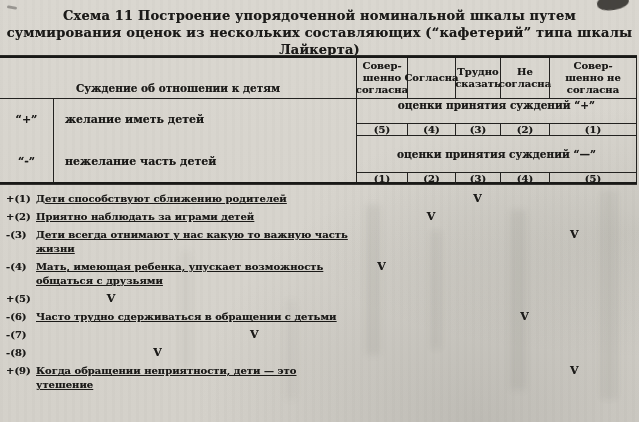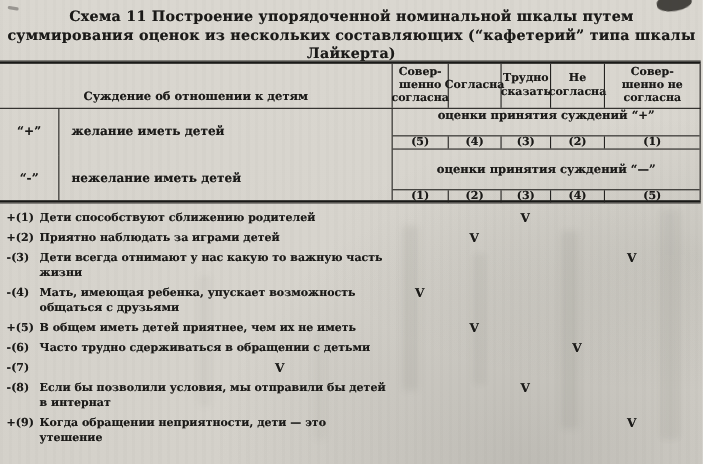--- a/index.html
+++ b/index.html
@@ -42,21 +42,21 @@
   .vals2 { height:15px; border-bottom:none; }
   .vc { display:flex; align-items:center; justify-content:center; font-size:10px; border-left:1px solid #232220; }
   .vc:first-child { border-left:none; }
   .vc1 { width:50px; } .vc2 { width:48px; } .vc3 { width:45px; } .vc4 { width:49px; } .vc5 { flex:1; }
   .rule-b { height:2px; border-top:2.4px solid #191917; border-bottom:1px solid #33312e; }
 
   
   .tbody { position:absolute; top:190px; left:0; width:637px; font-weight:700; }
   .brow { display:flex; align-items:flex-start; padding:2px 0; }
   .num { width:36px; padding-left:6px; font-size:10px; line-height:14px; }
-  .stmt { width:320px; padding-right:4px; font-size:10px; line-height:14px; }
+  .stmt { width:320px; padding-right:4px; font-size:10px; line-height:14px;text-decoration:underline; }
   .mk { text-align:center; font-size:11px; line-height:14px; }
   .m1 { width:51px; } .m2 { width:48px; } .m3 { width:45px; } .m4 { width:49px; }
   .m5 { flex:1; text-align:left; padding-left:21px; }
 
   
   .blob-tr { position:absolute; top:-5px; right:10px; width:32px; height:15px;
              background:#2c2a26; opacity:.85; border-radius:45% 55% 50% 50%;
              transform:rotate(-9deg); filter:blur(.6px); }
   .smudge-tl { position:absolute; top:6px; left:7px; width:10px; height:3px;
                background:#4a4844; opacity:.45; border-radius:2px; transform:rotate(10deg); }
@@ -102,21 +102,21 @@
     </div>
 
     <div class="mid">
       <div class="mid-left">
         <div class="sgn-row">
           <div class="sgn">“+”</div>
           <div class="sgn-lbl">желание иметь детей</div>
         </div>
         <div class="sgn-row">
           <div class="sgn">“-”</div>
-          <div class="sgn-lbl">нежелание иметь детей</div>
+          <div class="sgn-lbl">нежелание часть детей</div>
         </div>
       </div>
       <div class="mid-right">
         <div class="cap">оценки принятия суждений “+”</div>
         <div class="vals">
           <div class="vc vc1">(5)</div>
           <div class="vc vc2">(4)</div>
           <div class="vc vc3">(3)</div>
           <div class="vc vc4">(2)</div>
           <div class="vc vc5">(1)</div>
@@ -172,21 +172,20 @@
       <div class="stmt">Мать, имеющая ребенка, упускает возможность общаться с друзьями</div>
       <div class="mk m1">V</div>
       <div class="mk m2"></div>
       <div class="mk m3"></div>
       <div class="mk m4"></div>
       <div class="mk m5"></div>
     </div>
 
     <div class="brow">
       <div class="num">+(5)</div>
-      <div class="stmt">В общем иметь детей приятнее, чем их не иметь</div>
       <div class="mk m1"></div>
       <div class="mk m2">V</div>
       <div class="mk m3"></div>
       <div class="mk m4"></div>
       <div class="mk m5"></div>
     </div>
 
     <div class="brow">
       <div class="num">-(6)</div>
       <div class="stmt">Часто трудно сдерживаться в обращении с детьми</div>
@@ -201,21 +200,20 @@
       <div class="num">-(7)</div>
       <div class="mk m1"></div>
       <div class="mk m2"></div>
       <div class="mk m3"></div>
       <div class="mk m4"></div>
       <div class="mk m5">V</div>
     </div>
 
     <div class="brow">
       <div class="num">-(8)</div>
-      <div class="stmt">Если бы позволили условия, мы отправили бы детей в интернат</div>
       <div class="mk m1"></div>
       <div class="mk m2"></div>
       <div class="mk m3">V</div>
       <div class="mk m4"></div>
       <div class="mk m5"></div>
     </div>
 
     <div class="brow">
       <div class="num">+(9)</div>
       <div class="stmt">Когда обращении неприятности, дети — это утешение</div>

